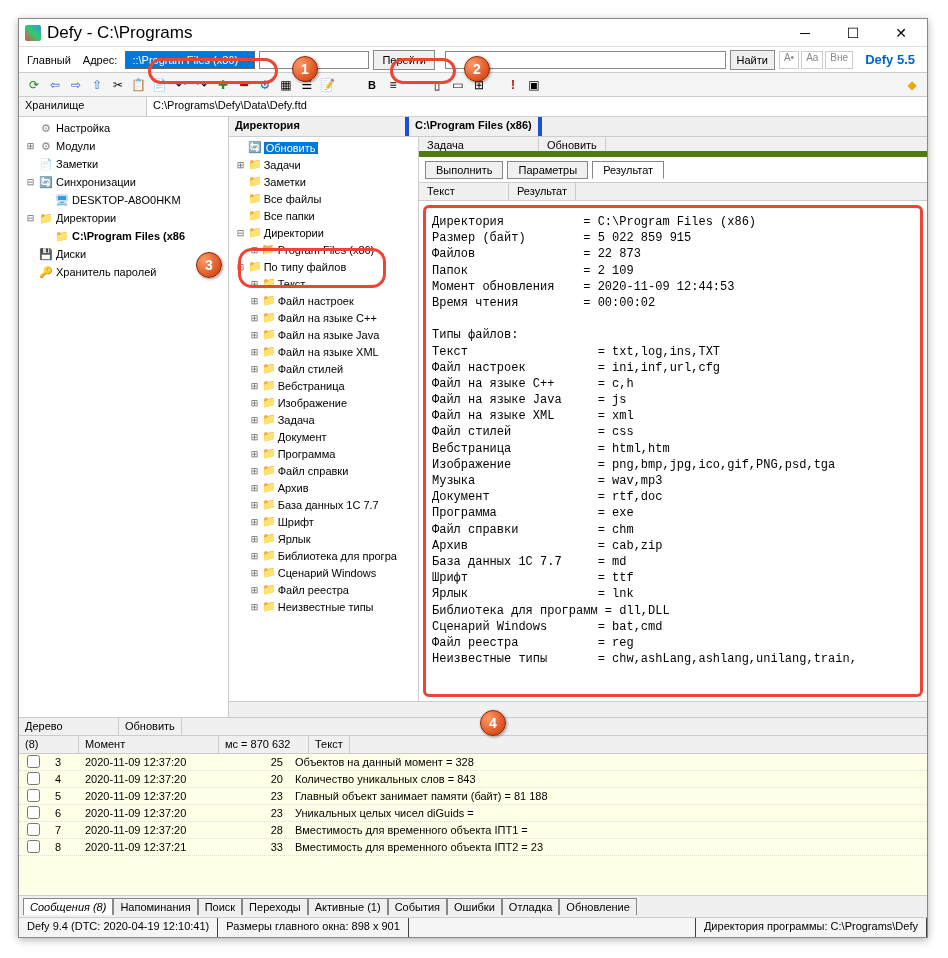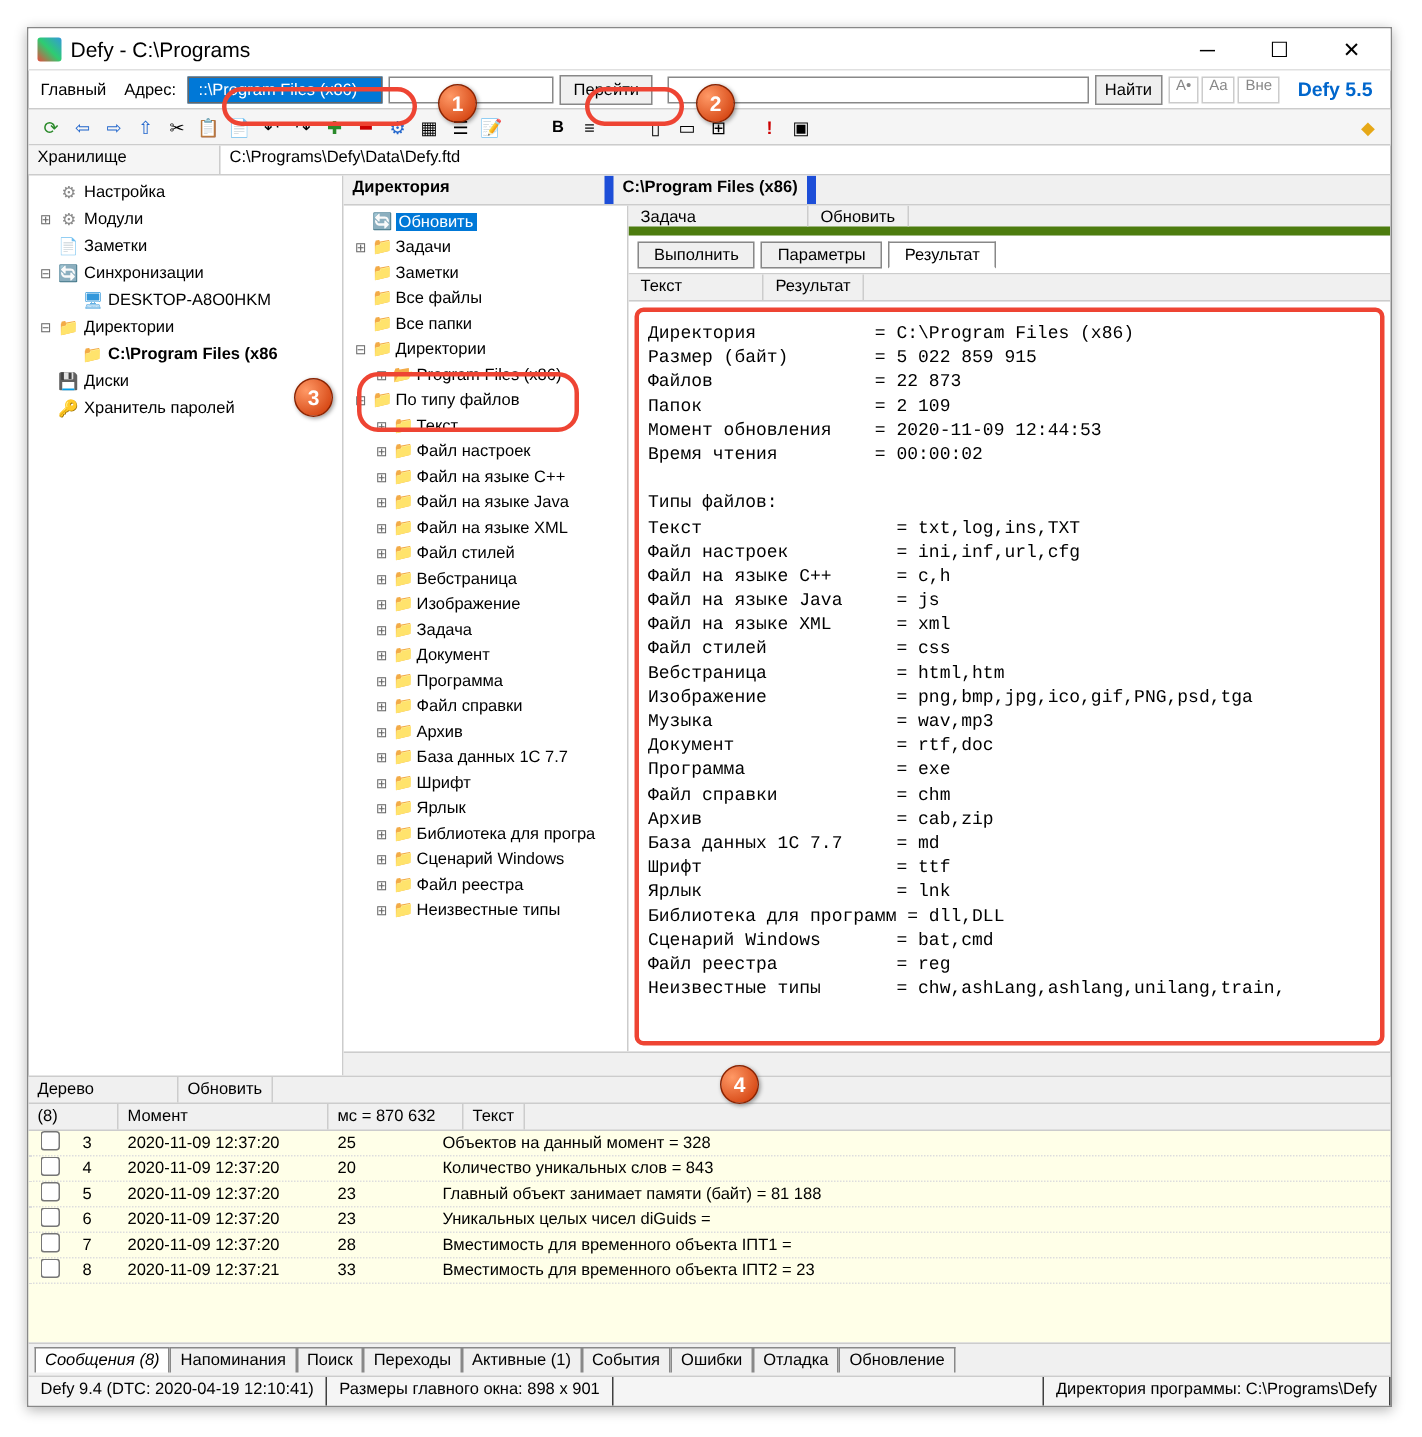--- a/index.html
+++ b/index.html
@@ -1,20 +1,20 @@
 <!DOCTYPE html>
 <html><head>
 <meta charset="utf-8">
 <style>
 * { box-sizing: border-box; margin: 0; padding: 0; font-family: Tahoma, Arial, sans-serif; font-size: 11px; }
 body { background: #fff; width: 948px; height: 958px; overflow: hidden; position: relative; }
 .window { border: 1px solid #888; width: 910px; height: 920px; margin: 18px; background: #fff; display: flex; flex-direction: column; box-shadow: 0 2px 8px rgba(0,0,0,0.3); }
 .titlebar { height: 28px; display: flex; align-items: center; padding: 0 6px; background: #fff; border-bottom: 1px solid #e0e0e0; }
 .titlebar .icon { width: 16px; height: 16px; background: linear-gradient(45deg,#e74c3c,#2ecc71,#3498db); border-radius: 2px; margin-right: 6px; }
-.titlebar .title { flex: 1; font-size: 14px; }
+.titlebar .title { flex: 1; font-size: 17px; }
 .winbtns { display: flex; gap: 8px; }
 .winbtn { width: 40px; height: 28px; display: flex; align-items: center; justify-content: center; font-size: 14px; cursor: pointer; }
 .addressbar { height: 26px; display: flex; align-items: center; padding: 2px 4px; gap: 4px; border-bottom: 1px solid #ccc; position: relative; }
 .addressbar .lbl { padding: 0 4px; }
 .addr-input { background: #0078d7; color: #fff; padding: 1px 6px; border: 1px solid #666; width: 130px; height: 18px; }
 .combo-drop { width: 110px; height: 18px; border: 1px solid #888; background: #fff; }
 .go-btn { border: 1px solid #888; padding: 1px 8px; height: 20px; background: #f0f0f0; cursor: pointer; }
 .addr-right { flex: 1; height: 18px; border: 1px solid #888; margin-left: 6px; }
 .find-btn { border: 1px solid #888; padding: 1px 6px; height: 20px; cursor: pointer; }
 .fontbtns { display: flex; gap: 2px; }
@@ -36,21 +36,21 @@
 .tree-item.bold { font-weight: bold; }
 .ico.folder { color: #e6a817; }
 .ico.gear { color: #888; }
 .ico.note { color: #e6a817; }
 .ico.sync { color: #7b3; }
 .ico.comp { color: #3498db; }
 .ico.disk { color: #888; }
 .ico.key { color: #e6a817; }
 .middle { flex: 1; display: flex; flex-direction: column; overflow: hidden; }
 .mid-header { height: 20px; display: flex; border-bottom: 1px solid #ccc; font-weight: bold; background: #f0f0f0; }
-.mid-header > div { padding: 2px 6px; border-right: 6px solid #1d4ed8; }
+.mid-header > div { padding: 2px 6px; border-right: 4px solid #1d4ed8; }
 .mid-body { flex: 1; display: flex; overflow: hidden; }
 .filetree { width: 190px; border-right: 1px solid #ccc; overflow: auto; padding: 2px; }
 .ft-item { display: flex; align-items: center; height: 17px; gap: 2px; cursor: pointer; white-space: nowrap; font-size: 11px; }
 .ft-item .exp { width: 11px; font-size: 9px; color: #666; text-align: center; }
 .ft-item .ico { font-size: 11px; color: #3aa0e8; }
 .ft-item.sel .txt { background: #0078d7; color: #fff; padding: 0 2px; }
 .right-pane { flex: 1; display: flex; flex-direction: column; overflow: hidden; }
 .task-row { height: 20px; display: flex; border-bottom: 6px solid #4d7c0f; background: #f0f0f0; }
 .task-row > div { padding: 2px 8px; border-right: 1px solid #ccc; }
 .btns-row { height: 26px; display: flex; align-items: center; gap: 4px; padding: 2px 6px; border-bottom: 1px solid #ccc; }
@@ -63,21 +63,21 @@
 .bot-hdr { height: 18px; display: flex; background: #f0f0f0; border-bottom: 1px solid #ccc; }
 .bot-hdr > div { padding: 2px 6px; border-right: 1px solid #ccc; }
 .log-hdr { height: 18px; display: flex; background: #f0f0f0; border-bottom: 1px solid #ccc; }
 .log-hdr > div { padding: 2px 6px; border-right: 1px solid #ccc; }
 .log-body { flex: 1; overflow: auto; background: #ffffe8; }
 .log-row { display: flex; height: 17px; align-items: center; border-bottom: 1px dotted #ddd; }
 .log-row > div { padding: 0 6px; }
 .log-row .chk { width: 30px; }
 .log-row .lid { width: 30px; }
 .log-row .lts { width: 140px; }
-.log-row .lms { width: 70px; }
+.log-row .lms { width: 70px; text-align: right; }
 .tabs { height: 22px; display: flex; border-top: 1px solid #ccc; background: #f0f0f0; align-items: center; padding: 0 4px; gap: 0; }
 .tab { border: 1px solid #888; border-bottom: none; padding: 2px 6px; background: #f0f0f0; font-size: 11px; cursor: pointer; }
 .tab.active { background: #fff; font-style: italic; }
 .status { height: 20px; display: flex; border-top: 1px solid #ccc; background: #f5f5f5; }
 .status > div { padding: 2px 8px; border-right: 1px solid #404040; }
 .callout { position: absolute; border: 3px solid #e43; border-radius: 14px; pointer-events: none; }
 .badge { position: absolute; width: 26px; height: 26px; border-radius: 50%; background: radial-gradient(circle at 30% 30%, #ff9966, #cc3300); color: #fff; font-weight: bold; font-size: 14px; display: flex; align-items: center; justify-content: center; box-shadow: 1px 1px 3px rgba(0,0,0,0.4); border: 1px solid #882200; }
 .scroll-h { height: 16px; background: #f0f0f0; border-top: 1px solid #ccc; }
 input[type=checkbox]{ margin:0 2px; }
 </style>

